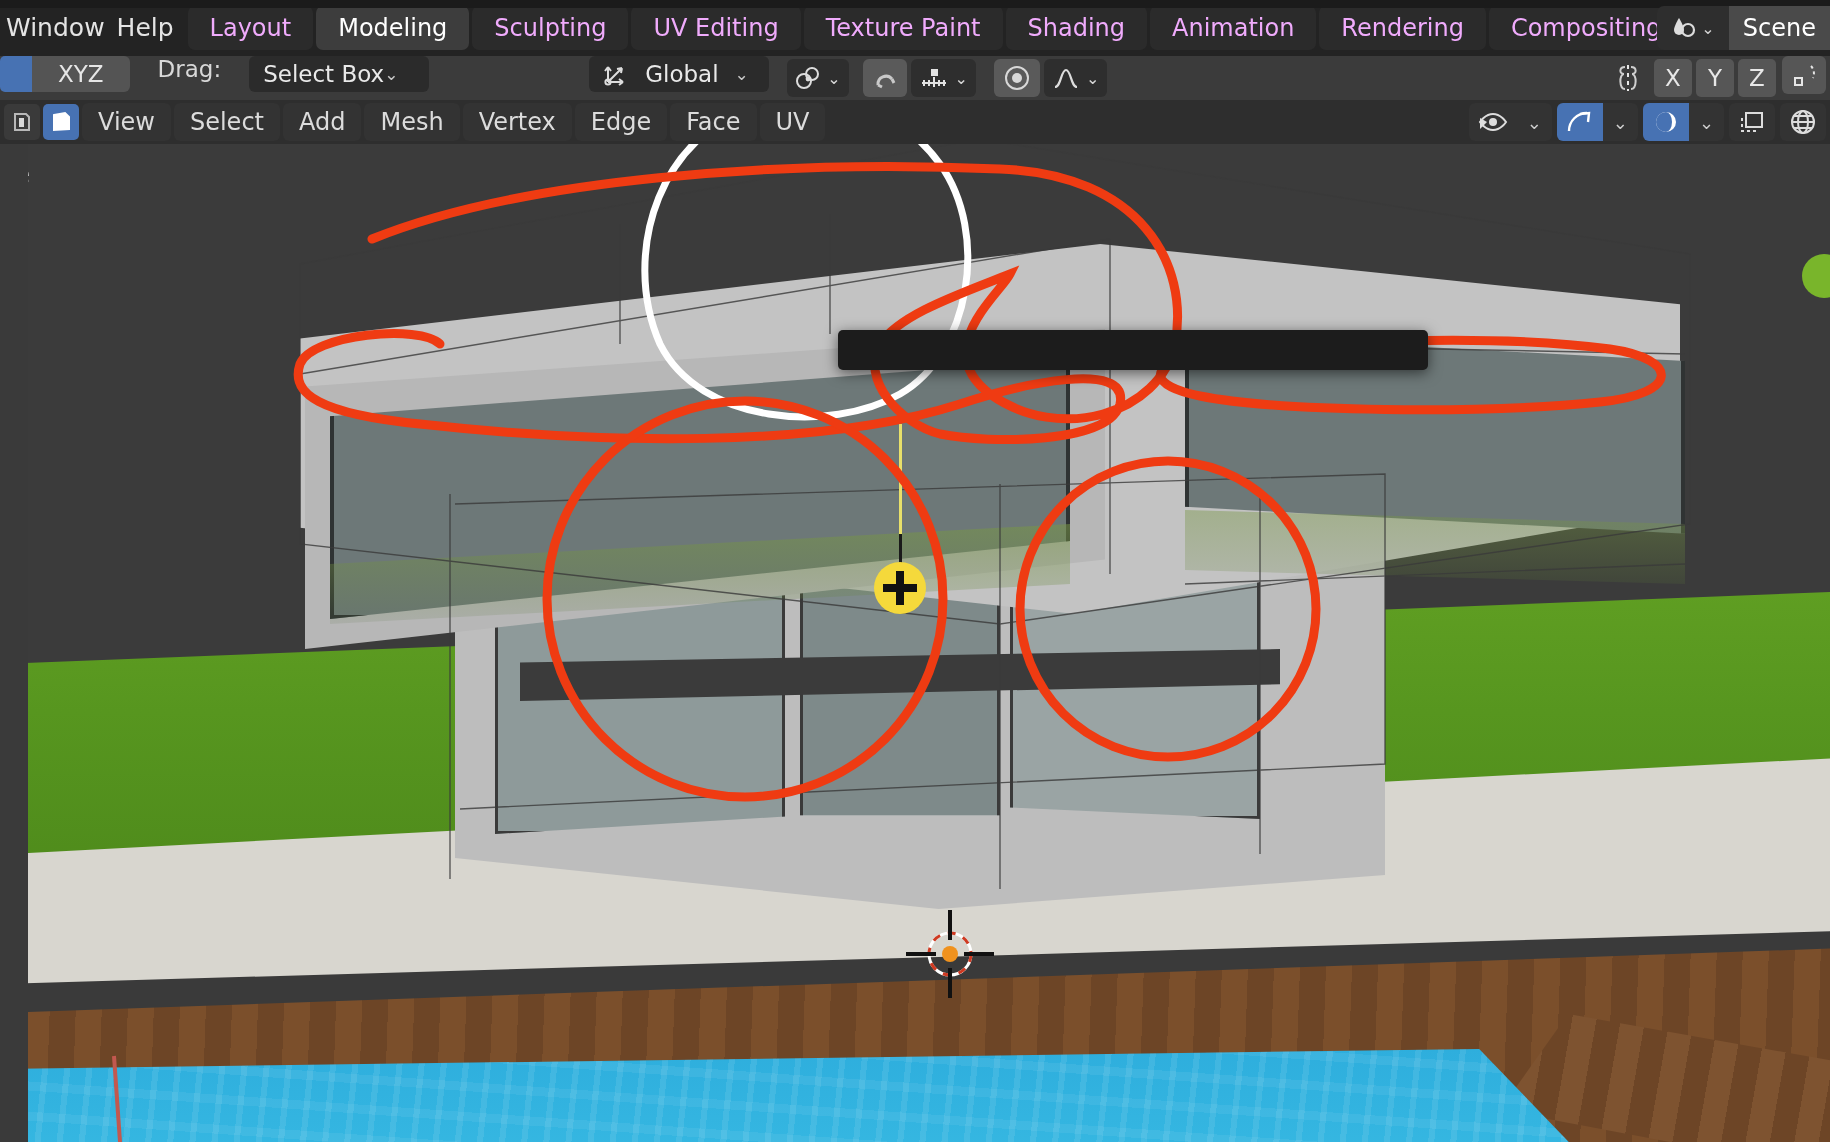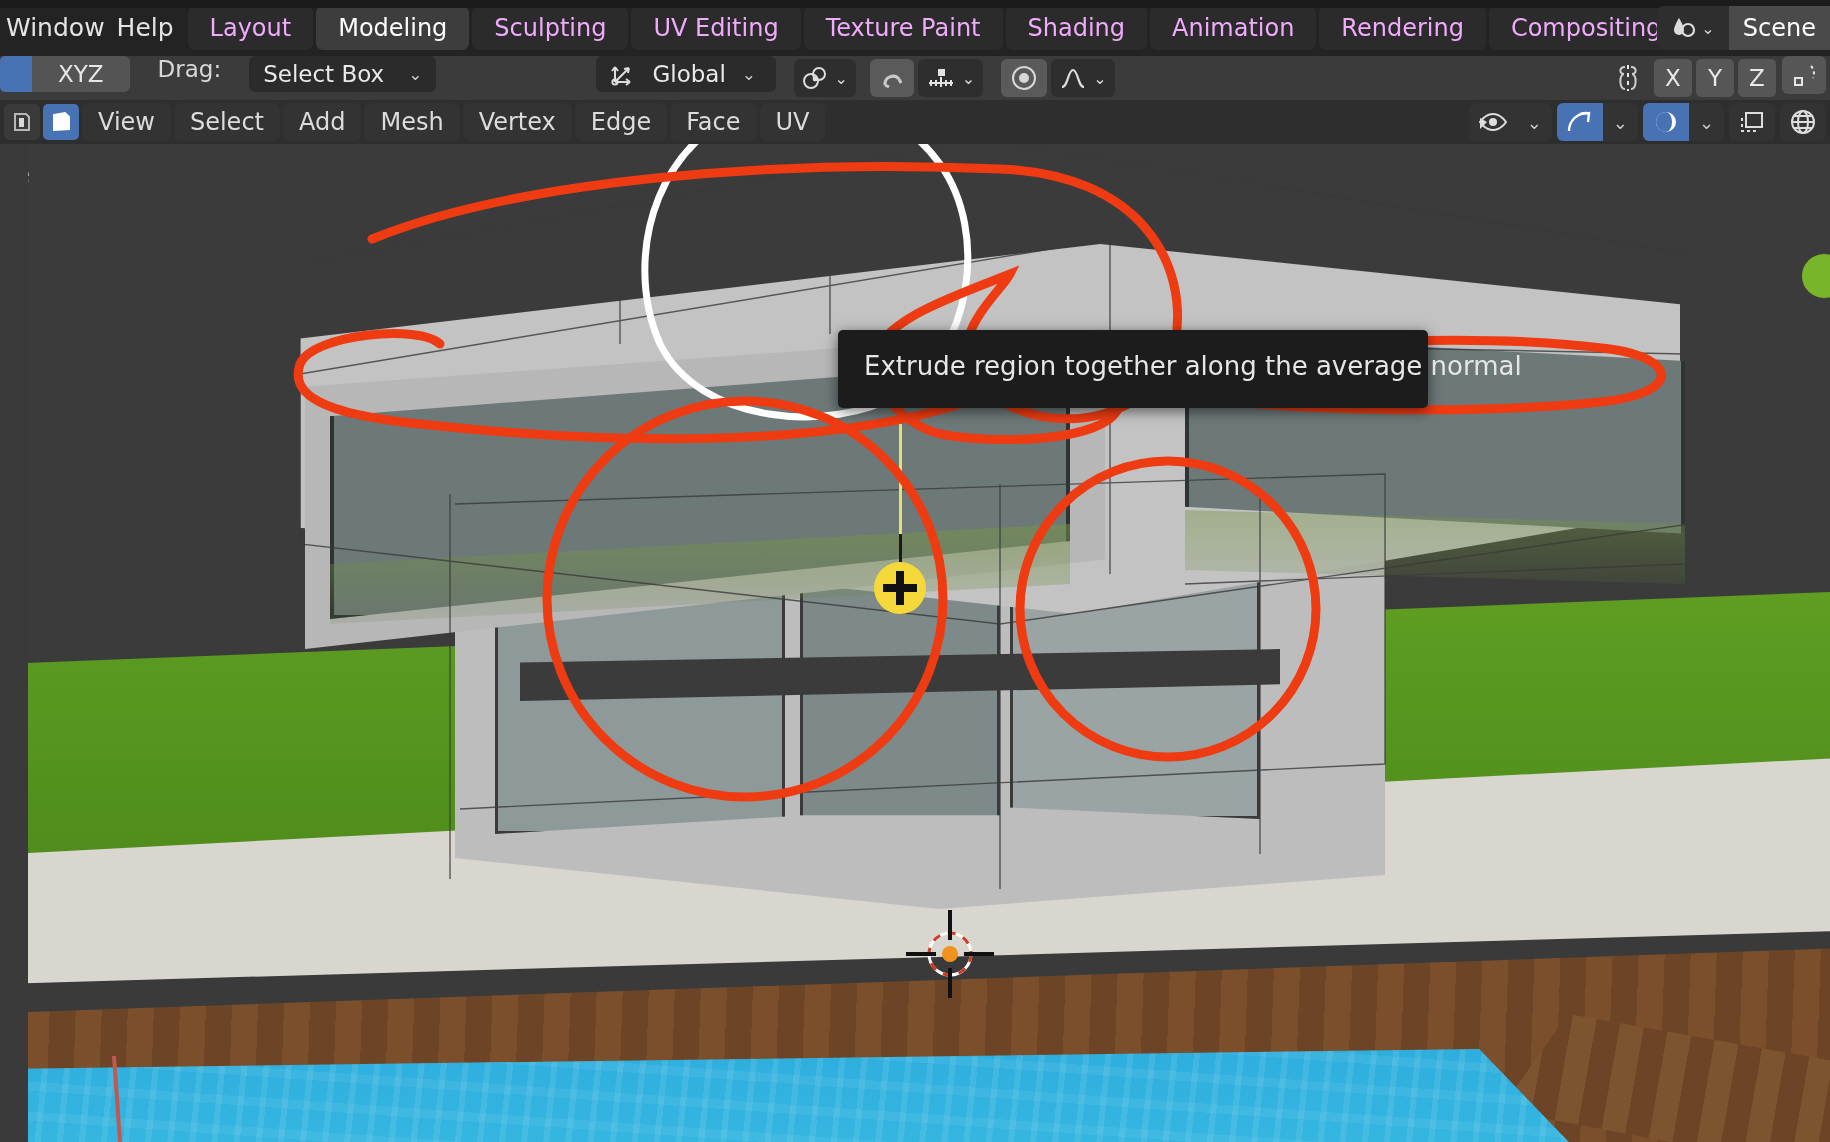--- a/index.html
+++ b/index.html
@@ -50,21 +50,21 @@
     background:#3b3b3b; display:flex; 
   }
   .blue-chip { width:32px; height:36px; background:#4772b3; border-radius:5px 0 0 5px; }
   .xyz-chip {
     height:36px; background:#545454; border-radius:0 6px 6px 0; color:#e6e6e6;
     font-size:23px; line-height:36px; padding:0 26px; margin-right:28px;
   }
   .lbl { color:#d8d8d8; font-size:23px; margin-right:28px; }
   .dd {
     height:36px; background:#2b2b2b; border-radius:6px; color:#e9e9e9;
-    font-size:23px; display:flex; align-items:center; padding:0 14px; gap:24px;
+    font-size:23px; display:flex; align-items:center; padding:0 14px; 
     min-width: 180px;
   }
   .dd .chev { color:#c9c9c9; font-size:17px; }
   .tgrp { display:flex; align-items:center; gap:4px; }
   .tbtn {
     height:38px; min-width:38px; background:#2e2e2e; border-radius:6px;
     display:flex; align-items:center; justify-content:center; color:#d6d6d6;
   }
   .tbtn.on { background:#5a5a5a; }
   .tbtn.wide { padding: 0 8px; gap:6px; }
@@ -506,21 +506,20 @@
 
       <path d="M1190 215 C1300 195 1500 190 1610 205 C1680 215 1680 250 1600 258
                C1480 270 1280 268 1200 252 C1150 242 1148 222 1190 215 Z" fill="none" stroke="#ef3b12" stroke-width="9"></path>
 
       <circle cx="745" cy="455" r="198" fill="none" stroke="#ef3b12" stroke-width="9"></circle>
 
       <circle cx="1168" cy="465" r="148" fill="none" stroke="#ef3b12" stroke-width="9"></circle>
     </svg>
 
     <div class="tooltip">
-      <div class="tt-line1">Extrude region together along the average normal</div>
     </div>
 
     <div class="left-strip" style="width:28px;"></div>
     <div class="clip-txt" style="top:16px;left:0;">ve</div>
     <div class="clip-txt" style="top:52px;left:-4px;">03</div>
   </div>
 
 </div>
 
 </body></html>

